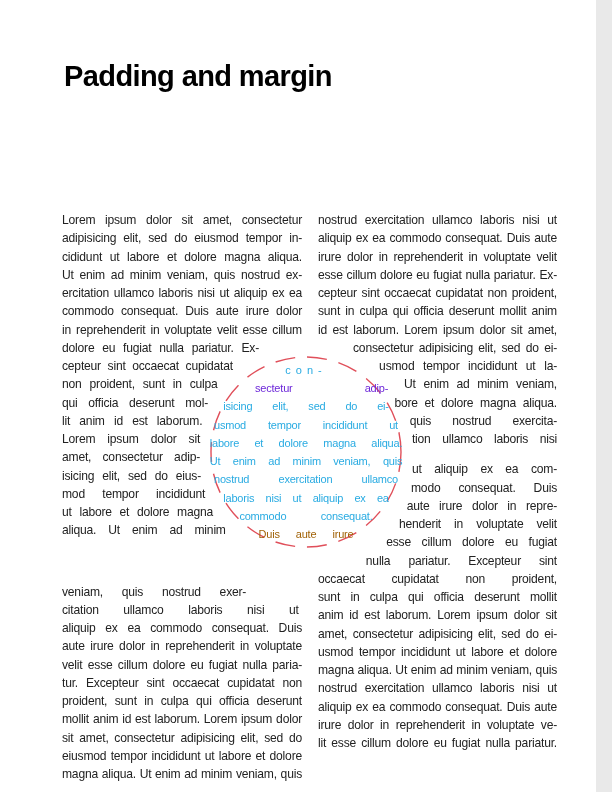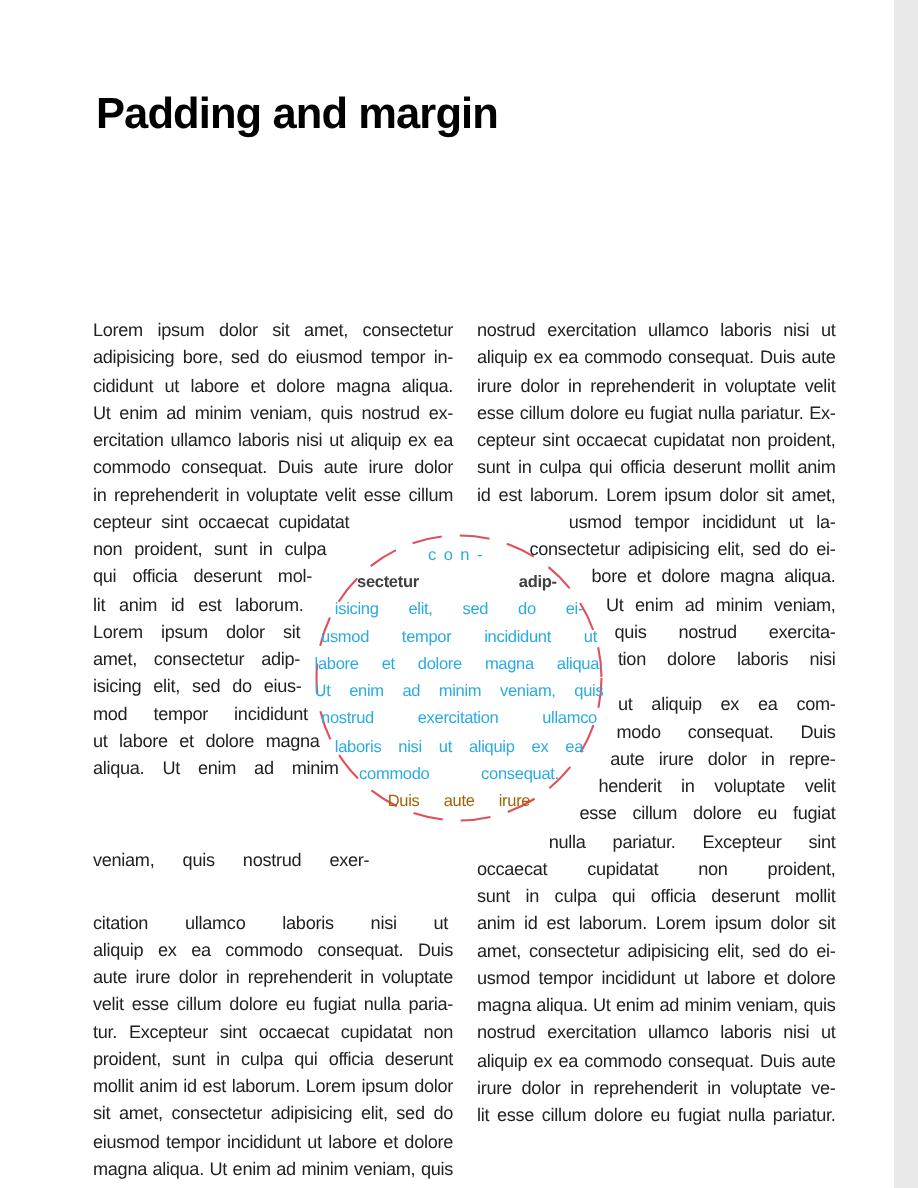--- a/index.html
+++ b/index.html
@@ -36,63 +36,64 @@
 </style>
 </head>
 <body>
 
 <div class="page">
 
   <h1 class="page-title">Padding and margin</h1>
 
   <div class="column col-left">
       <div class="tline">Lorem ipsum dolor sit amet, consectetur</div>
-      <div class="tline">adipisicing bore, sed do eiusmod tempor in-</div>
+      <div class="tline">adipisicing elit, sed do eiusmod tempor in-</div>
       <div class="tline">cididunt ut labore et dolore magna aliqua.</div>
       <div class="tline">Ut enim ad minim veniam, quis nostrud ex-</div>
       <div class="tline">ercitation ullamco laboris nisi ut aliquip ex ea</div>
       <div class="tline">commodo consequat. Duis aute irure dolor</div>
       <div class="tline">in reprehenderit in voluptate velit esse cillum</div>
+      <div class="tline" style="padding-right: 43.0213px;">dolore eu fugiat nulla pariatur. Ex-</div>
       <div class="tline" style="padding-right: 69.1125px;">cepteur sint occaecat cupidatat</div>
       <div class="tline" style="padding-right: 84.3954px;">non proident, sunt in culpa</div>
       <div class="tline" style="padding-right: 94.0609px;">qui officia deserunt mol-</div>
       <div class="tline" style="padding-right: 99.6919px;">lit anim id est laborum.</div>
       <div class="tline" style="padding-right: 101.934px;">Lorem ipsum dolor sit</div>
       <div class="tline" style="padding-right: 102px;">amet, consectetur adip-</div>
       <div class="tline" style="padding-right: 101.004px;">isicing elit, sed do eius-</div>
       <div class="tline" style="padding-right: 96.8139px;">mod tempor incididunt</div>
       <div class="tline" style="padding-right: 88.9247px;">ut labore et dolore magna</div>
       <div class="tline" style="padding-right: 76.2523px;">aliqua. Ut enim ad minim</div>
       <div class="tline" style="padding-right: 55.831px; margin-top: 43px;">veniam, quis nostrud exer-</div>
-      <div class="tline" style="padding-right: 3.27582px; margin-top: 23px;">citation ullamco laboris nisi ut</div>
+      <div class="tline" style="padding-right: 3.27582px;">citation ullamco laboris nisi ut</div>
       <div class="tline">aliquip ex ea commodo consequat. Duis</div>
       <div class="tline">aute irure dolor in reprehenderit in voluptate</div>
       <div class="tline">velit esse cillum dolore eu fugiat nulla paria-</div>
       <div class="tline">tur. Excepteur sint occaecat cupidatat non</div>
       <div class="tline">proident, sunt in culpa qui officia deserunt</div>
       <div class="tline">mollit anim id est laborum. Lorem ipsum dolor</div>
       <div class="tline">sit amet, consectetur adipisicing elit, sed do</div>
       <div class="tline">eiusmod tempor incididunt ut labore et dolore</div>
       <div class="tline">magna aliqua. Ut enim ad minim veniam, quis</div>
     </div>
 
   <div class="column col-right">
       <div class="tline">nostrud exercitation ullamco laboris nisi ut</div>
       <div class="tline">aliquip ex ea commodo consequat. Duis aute</div>
       <div class="tline">irure dolor in reprehenderit in voluptate velit</div>
       <div class="tline">esse cillum dolore eu fugiat nulla pariatur. Ex-</div>
       <div class="tline">cepteur sint occaecat cupidatat non proident,</div>
       <div class="tline">sunt in culpa qui officia deserunt mollit anim</div>
       <div class="tline">id est laborum. Lorem ipsum dolor sit amet,</div>
+      <div class="tline" style="padding-left: 35.0213px;">consectetur adipisicing elit, sed do ei-</div>
       <div class="tline" style="padding-left: 61.1125px;">usmod tempor incididunt ut la-</div>
-      <div class="tline" style="padding-left: 35.0213px;">consectetur adipisicing elit, sed do ei-</div>
+      <div class="tline" style="padding-left: 86.0609px;">Ut enim ad minim veniam,</div>
       <div class="tline" style="padding-left: 76.3954px;">bore et dolore magna aliqua.</div>
-      <div class="tline" style="padding-left: 86.0609px;">Ut enim ad minim veniam,</div>
       <div class="tline" style="padding-left: 91.6919px;">quis nostrud exercita-</div>
-      <div class="tline" style="padding-left: 93.9336px;">tion dolore laboris nisi</div>
+      <div class="tline" style="padding-left: 93.9336px;">tion ullamco laboris nisi</div>
       <div class="tline" style="padding-left: 94px; margin-top: 12px;">ut aliquip ex ea com-</div>
       <div class="tline" style="padding-left: 93.0036px;">modo consequat. Duis</div>
       <div class="tline" style="padding-left: 88.8139px;">aute irure dolor in repre-</div>
       <div class="tline" style="padding-left: 80.9247px;">henderit in voluptate velit</div>
       <div class="tline" style="padding-left: 68.2523px;">esse cillum dolore eu fugiat</div>
       <div class="tline" style="padding-left: 47.831px;">nulla pariatur. Excepteur sint</div>
       <div class="tline">occaecat cupidatat non proident,</div>
       <div class="tline">sunt in culpa qui officia deserunt mollit</div>
       <div class="tline">anim id est laborum. Lorem ipsum dolor sit</div>
       <div class="tline">amet, consectetur adipisicing elit, sed do ei-</div>
@@ -103,21 +104,21 @@
       <div class="tline">irure dolor in reprehenderit in voluptate ve-</div>
       <div class="tline">lit esse cillum dolore eu fugiat nulla pariatur.</div>
     </div>
 
   <svg class="shape-svg" width="612" height="792">
     <circle id="dash-circle" fill="none" stroke-width="1.4" stroke-dasharray="20 12" cx="306" cy="452" r="95" stroke="#e04f5a"></circle>
   </svg>
 
   <div id="circle-text">
       <div class="circle-line single" style="top: 360.75px; width: 95px; left: 258.5px; color: rgb(41, 171, 226);">con-</div>
-      <div class="circle-line" style="top: 379px; width: 133.168px; left: 238px; color: #404040; font-weight: bold;">sectetur adip-</div>
+      <div class="circle-line" style="top: 379px; width: 133.168px; left: 255px; color: #6d28d9;">sectetur adip-</div>
       <div class="circle-line" style="top: 397.25px; width: 165.547px; left: 223.226px; color: rgb(41, 171, 226);">isicing elit, sed do ei-</div>
       <div class="circle-line" style="top: 415.5px; width: 183.994px; left: 214.003px; color: rgb(41, 171, 226);">usmod tempor incididunt ut</div>
       <div class="circle-line" style="top: 433.75px; width: 192.556px; left: 209.722px; color: rgb(41, 171, 226);">labore et dolore magna aliqua.</div>
       <div class="circle-line" style="top: 452px; width: 192.556px; left: 209.722px; color: rgb(41, 171, 226);">Ut enim ad minim veniam, quis</div>
       <div class="circle-line" style="top: 470.25px; width: 183.994px; left: 214.003px; color: rgb(41, 171, 226);">nostrud exercitation ullamco</div>
       <div class="circle-line" style="top: 488.5px; width: 165.547px; left: 223.226px; color: rgb(41, 171, 226);">laboris nisi ut aliquip ex ea</div>
       <div class="circle-line" style="top: 506.75px; width: 133.168px; left: 239.416px; color: rgb(41, 171, 226);">commodo consequat.</div>
       <div class="circle-line" style="top: 525px; width: 95px; left: 258.5px; color: #a16207;">Duis aute irure</div>
     </div>
 

